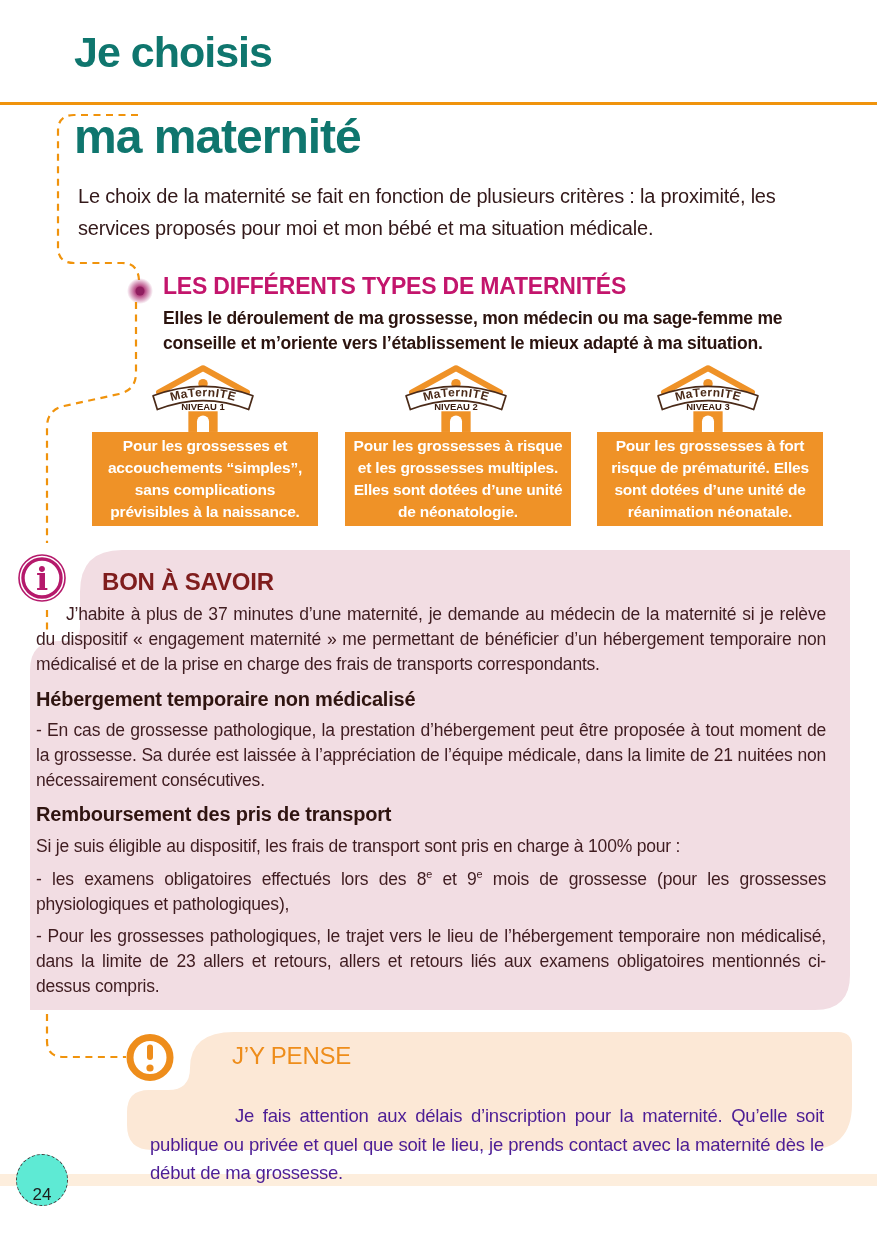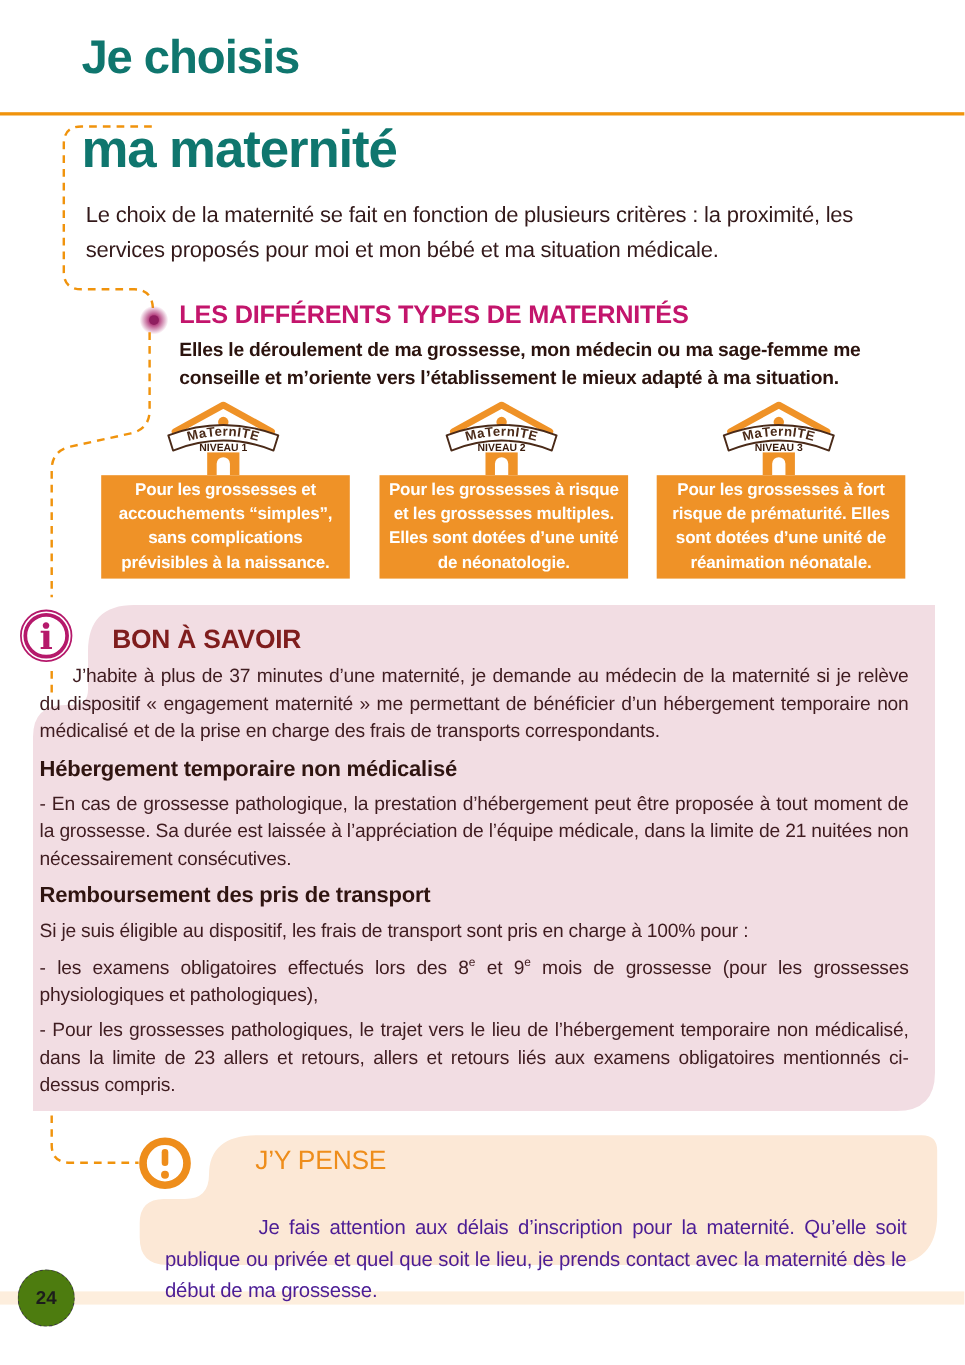--- a/index.html
+++ b/index.html
@@ -32,22 +32,22 @@
   #bas-body h4{margin:2px 0 5px;font-size:20px;color:#2f1410;letter-spacing:-0.2px;}
   #bas-body sup{font-size:62%;line-height:0;}
   #info-icon{left:17px;top:552px;z-index:4;}
   
   #jp-heading{left:232px;top:1042px;font-size:24px;font-weight:normal;color:#ee8d1b;letter-spacing:-0.2px;z-index:3;}
   #jp-text{left:150px;top:1078px;width:674px;font-size:18.5px;line-height:1.55;color:#4c1d95;letter-spacing:-0.2px;text-align:justify;text-indent:85px;z-index:3;margin-top:24px;}
   #warn-icon{left:126px;top:1033px;z-index:4;}
   
   #page-badge{
     left:16px;top:1154px;width:52px;height:52px;border:1.6px dashed #3c3c3c;border-radius:50%;
-    background:#4d7c0f;display:flex;align-items:center;justify-content:center;
-    font-size:17px;font-weight:bold;color:#1c1c1c;z-index:4;box-sizing:border-box;
+    background:#5eead4;display:flex;align-items:flex-end;justify-content:center;
+    font-size:17px;font-weight:normal;color:#1c1c1c;z-index:4;box-sizing:border-box;
   }
   #bg-layer{left:0;top:0;z-index:0;}
 </style>
 </head>
 <body>
 
 <div id="page">
 
   <svg id="bg-layer" class="abs" width="877" height="1241" viewBox="0 0 877 1241">
     <defs>

